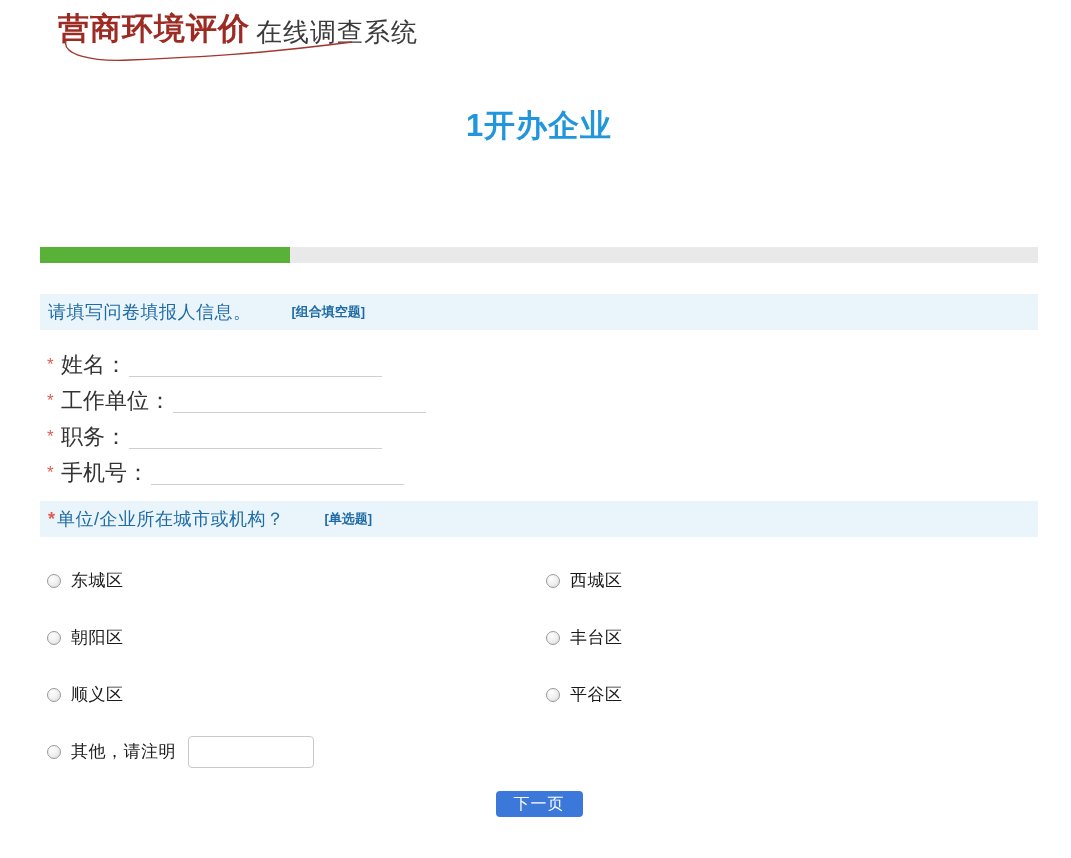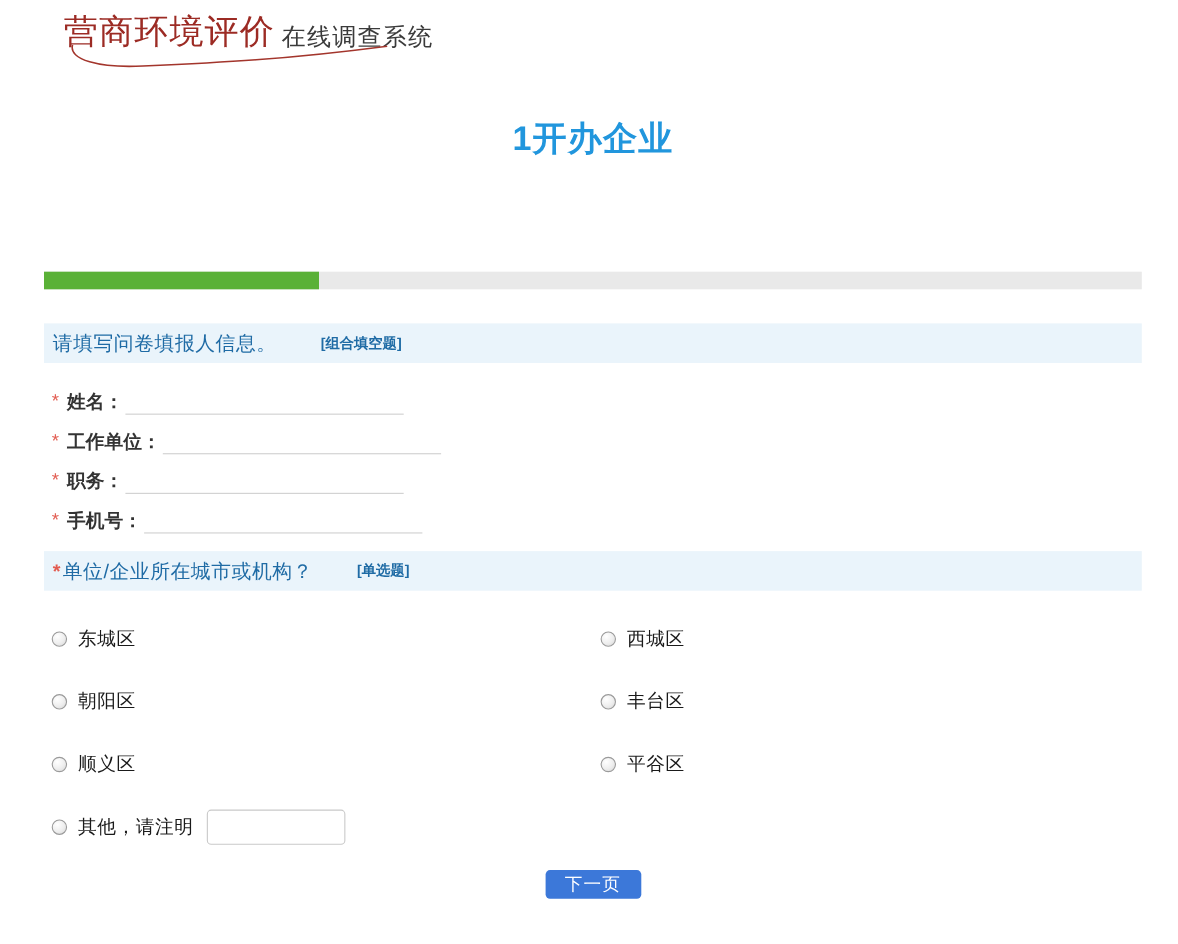--- a/index.html
+++ b/index.html
@@ -14,25 +14,25 @@
     --line-gray:#cfcfcf;
     --text-dark:#333333;
   }
   *{margin:0;padding:0;box-sizing:border-box;}
   html,body{width:1071px;height:858px;background:#ffffff;overflow:hidden;
     font-family:"Liberation Sans","DejaVu Sans",sans-serif;}
   .page{position:relative;width:1071px;height:858px;background:#fff;}
 
   
   .logo{position:absolute;left:58px;top:8px;white-space:nowrap;}
-  .logo .brand{position:relative;display:inline-block;font-size:31px;font-weight:normal;
+  .logo .brand{position:relative;display:inline-block;font-size:31px;font-weight:bold;
     color:var(--brand-red);letter-spacing:1px;}
   .logo .swoosh{position:absolute;left:2px;top:32px;pointer-events:none;}
   .logo .suffix{display:inline-block;font-family:"Liberation Serif","DejaVu Serif",serif;
-    font-size:22px;color:#3b3b3b;margin-left:6px;vertical-align:-2px;letter-spacing:1px;}
+    font-size:26px;color:#3b3b3b;margin-left:6px;vertical-align:-2px;letter-spacing:1px;}
 
   
   .title{position:absolute;left:40px;width:998px;top:105px;text-align:center;
     font-size:31px;font-weight:bold;color:var(--title-blue);letter-spacing:1px;}
 
   
   .progress{position:absolute;left:40px;top:247px;width:998px;height:16px;
     background:var(--progress-bg);}
   .progress-fill{height:100%;width:25%;background:var(--progress-green);}
 
@@ -42,21 +42,21 @@
   .section.respondent{top:294px;}
   .section.city{top:501px;}
   .sec-req{color:var(--required-red);font-size:18px;font-weight:bold;margin-right:2px;}
   .sec-title{color:var(--section-blue);font-size:18px;font-weight:normal;letter-spacing:.5px;}
   .sec-tag{color:var(--section-blue);font-size:13px;font-weight:bold;margin-left:16px;padding-left:24px;}
 
   
   .fields{position:absolute;left:47px;top:347px;width:700px;}
   .field-row{height:36px;display:flex;align-items:center;}
   .field-req{color:var(--required-red);font-size:17px;margin-right:2px;width:12px;}
-  .field-label{color:var(--text-dark);font-size:17px;white-space:nowrap;font-weight:bold;}
+  .field-label{color:var(--text-dark);font-size:22px;white-space:nowrap;}
   .field-input{width:253px;height:24px;border:none;border-bottom:1px solid var(--line-gray);
     outline:none;background:transparent;font-size:15px;color:var(--text-dark);margin-left:2px;}
 
   
   .options{position:absolute;left:47px;top:552px;width:991px;
     display:grid;grid-template-columns:499px auto;grid-auto-rows:57px;}
   .option{display:flex;align-items:center;cursor:pointer;}
   .radio{width:14px;height:14px;border-radius:50%;border:1px solid #9a9a9a;
     background:radial-gradient(circle at 35% 30%, #ffffff 0%, #eeeeee 55%, #d6d6d6 100%);
     flex:0 0 auto;}

